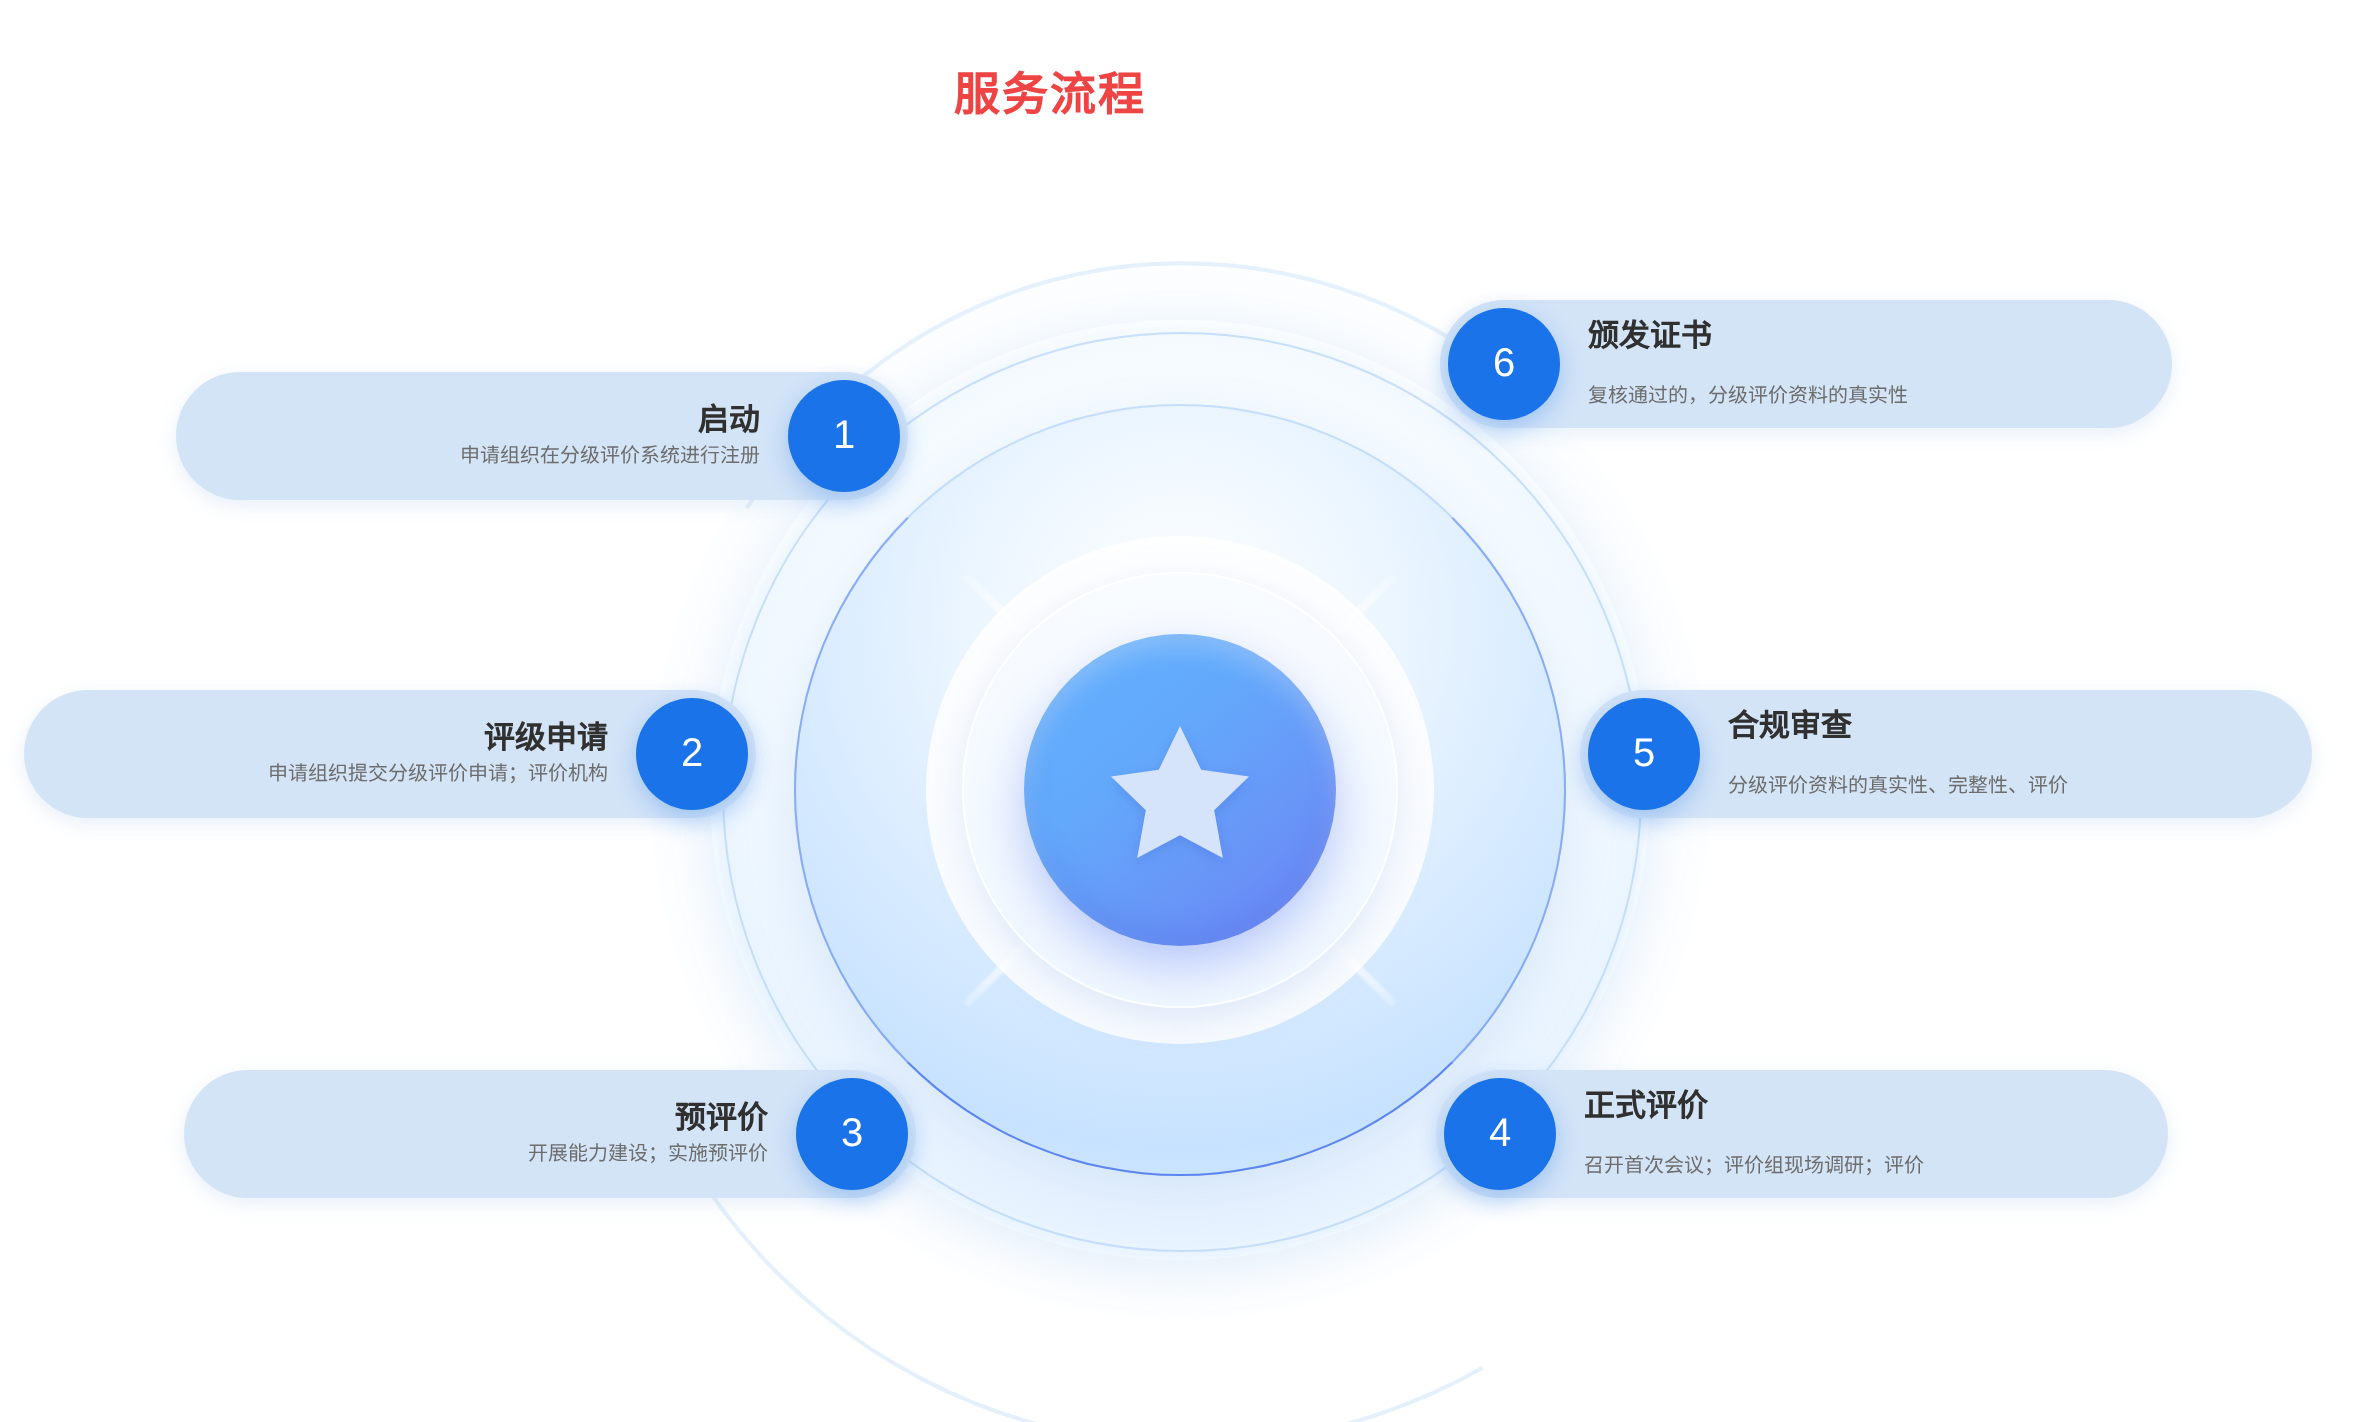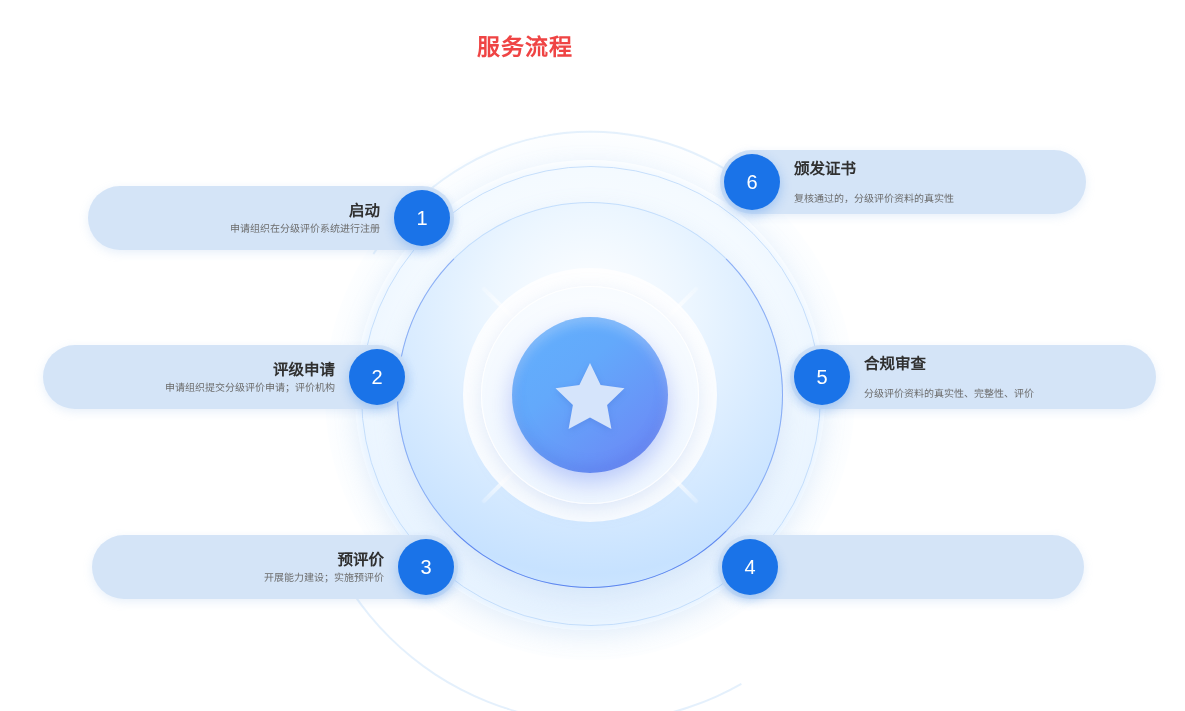--- a/index.html
+++ b/index.html
@@ -196,21 +196,21 @@
     display: flex;
     align-items: center;
     justify-content: center;
     box-shadow: 0 4px 12px rgba(26,115,232,0.30);
   }
   .card.left  .badge { right: 4px; }
   .card.right .badge { left: 4px; }
 
   
   #card-1 { left: 88px;  top: 150px; width: 366px; margin-top: 36px; }
-  #card-2 { left: 43px;  top: 345px; width: 366px; }
+  #card-2 { left: 12px;  top: 345px; width: 366px; }
   #card-3 { left: 92px;  top: 535px; width: 366px; }
   #card-4 { left: 718px; top: 535px; width: 366px; }
   #card-5 { left: 790px; top: 345px; width: 366px; }
   #card-6 { left: 720px; top: 150px; width: 366px; }
 
   
   .swoosh {
     position: absolute;
     border-radius: 50%;
     border: 2px solid rgba(205,227,250,0.55);
@@ -273,20 +273,24 @@
   <div class="card left" id="card-3">
     <div class="card-text">
       <div class="card-title">预评价</div>
       <div class="card-desc">开展能力建设；实施预评价</div>
     </div>
     <div class="badge">3</div>
   </div>
 
   <div class="card right" id="card-4">
     <div class="badge">4</div>
+    <div class="card-text">
+      <div class="card-title">正式评价</div>
+      <div class="card-desc">召开首次会议；评价组现场调研；评价</div>
+    </div>
   </div>
 
   <div class="card right" id="card-5">
     <div class="badge">5</div>
     <div class="card-text">
       <div class="card-title">合规审查</div>
       <div class="card-desc">分级评价资料的真实性、完整性、评价</div>
     </div>
   </div>
 

